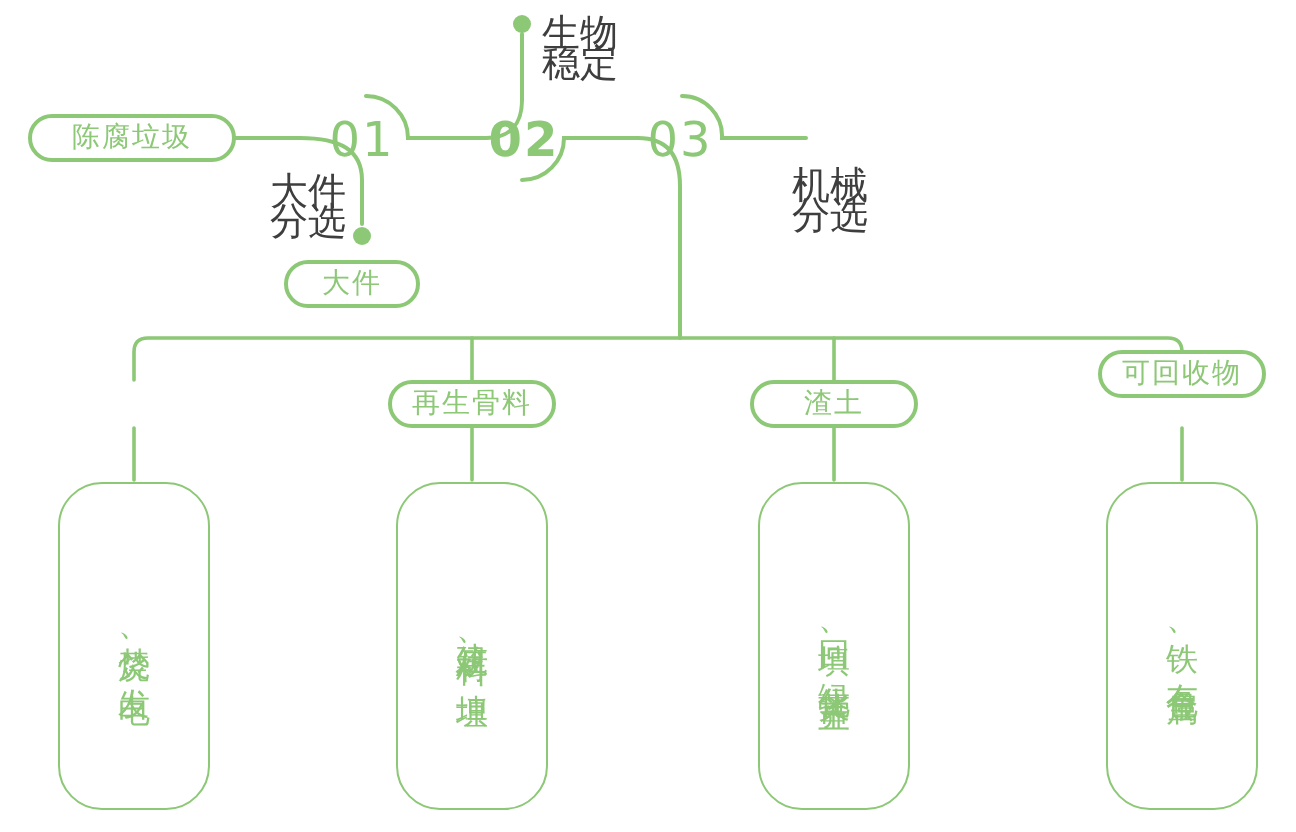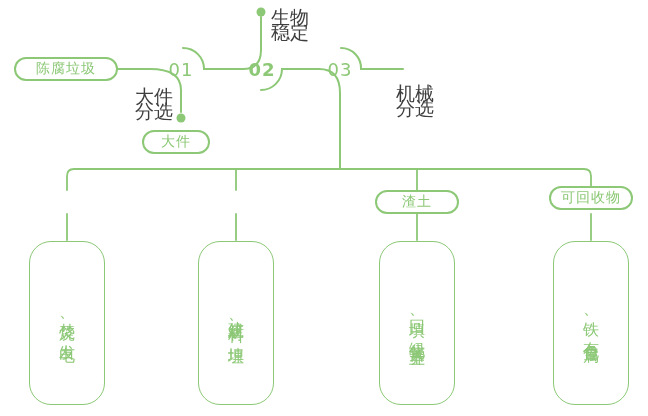--- a/index.html
+++ b/index.html
@@ -20,21 +20,21 @@
   .pill{
     position:absolute;box-sizing:border-box;
     border:2px solid var(--green,#8cc876);border-radius:13px;
     color:var(--green,#8cc876);
     display:flex;align-items:center;justify-content:center;
     font-size:14px;letter-spacing:1px;white-space:nowrap;
     background:var(--background,#fff);
   }
   .stepnum{
     position:absolute;transform:translate(-50%,-50%);
-    color:var(--green,#8cc876);font-size:18px;letter-spacing:1px;
+    color:var(--green,#8cc876);font-size:24px;letter-spacing:1px;
     font-weight:400;line-height:1;
   }
   .steplabel{
     position:absolute;color:var(--dark,#3e3e3e);
     font-size:19px;line-height:15px;white-space:pre-line;
     font-weight:500;
   }
   .tallbox{
     position:absolute;box-sizing:border-box;width:76px;height:164px;top:241px;
     border:1.6px solid var(--green,#8cc876);border-radius:22px;
@@ -86,22 +86,23 @@
 
   <div class="steplabel" style="left:135px;top:89px;">大件
 分选</div>
   <div class="steplabel" style="left:271px;top:10px;">生物
 稳定</div>
   <div class="steplabel" style="left:352px;top:86px;margin-left:44px;">机械
 分选</div>
 
   <div class="pill" style="left:142px;top:130px;width:68px;height:24px;">大件</div>
 
+  <div class="pill" style="left:194px;top:190px;width:84px;height:24px;">再生骨料</div>
   <div class="pill" style="left:375px;top:190px;width:84px;height:24px;">渣土</div>
-  <div class="pill" style="left:549px;top:186px;width:84px;height:24px;">可回收物</div>
+  <div class="pill" style="left:549px;top:175px;width:84px;height:24px;">可回收物</div>
 
   <div class="tallbox" style="left:29px;">
     <div class="vtext">焚烧、发电</div>
   </div>
   <div class="tallbox" style="left:198px;">
     <div class="vtext">建筑材料、填埋</div>
   </div>
   <div class="tallbox" style="left:379px;">
     <div class="vtext">回填、绿化营养土</div>
   </div>

